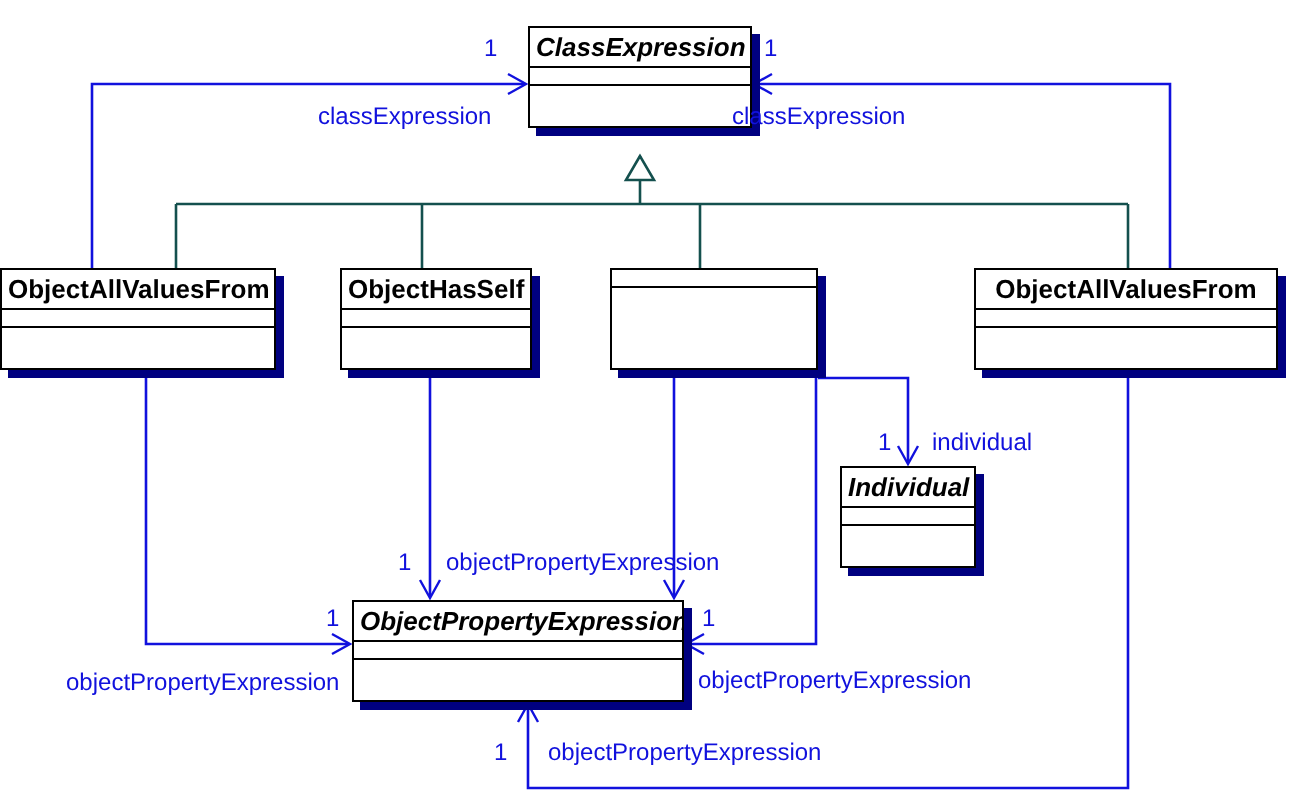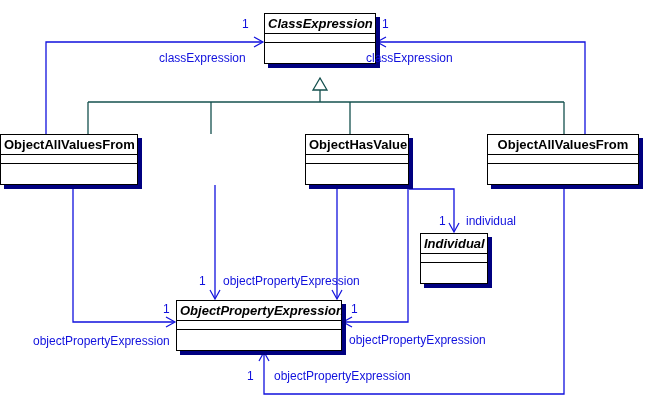--- a/index.html
+++ b/index.html
@@ -135,23 +135,27 @@
     <div class="uml-attrs"></div>
     <div class="uml-ops"></div>
   </div>
 
   <div class="uml-class" style="left:0; top:134px; width:138px; height:51px;">
     <div class="uml-name">ObjectAllValuesFrom</div>
     <div class="uml-attrs"></div>
     <div class="uml-ops"></div>
   </div>
 
+  <div class="uml-class" style="left:170px; top:134px; width:96px; height:51px;">
+    <div class="uml-name">ObjectHasSelf</div>
+    <div class="uml-attrs"></div>
+    <div class="uml-ops"></div>
+  </div>
 
   <div class="uml-class" style="left:305px; top:134px; width:104px; height:51px;">
-    <div class="uml-name">ObjectHasValue</div>
     <div class="uml-attrs"></div>
     <div class="uml-ops"></div>
   </div>
 
   <div class="uml-class" style="left:487px; top:134px; width:152px; height:51px;">
     <div class="uml-name">ObjectAllValuesFrom</div>
     <div class="uml-attrs"></div>
     <div class="uml-ops"></div>
   </div>
 

